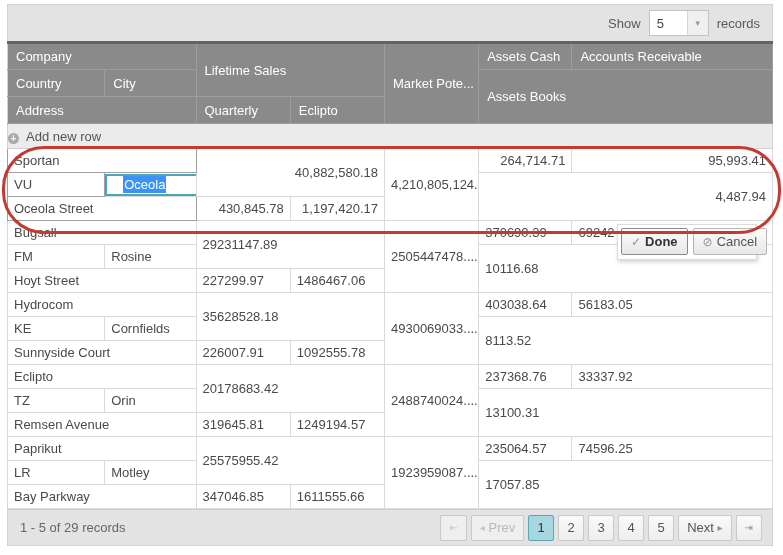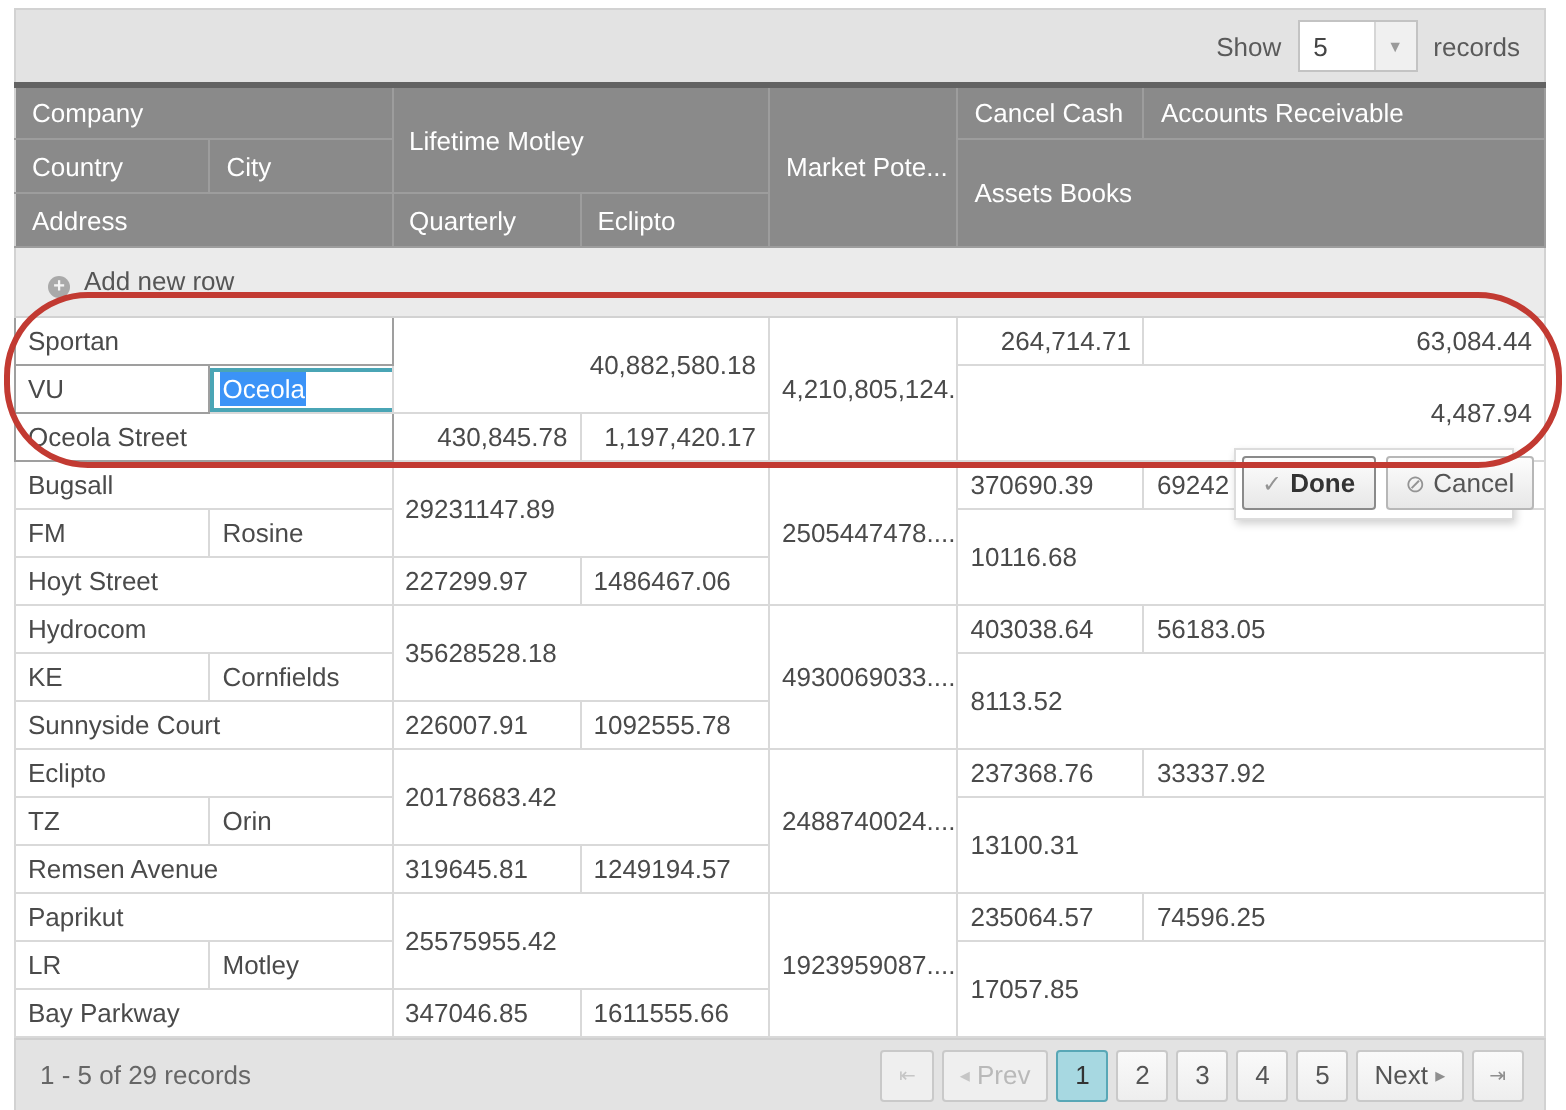--- a/index.html
+++ b/index.html
@@ -29,38 +29,38 @@
   table.grid td,table.grid th{overflow:hidden;white-space:nowrap;box-sizing:border-box;}
 
   thead.ghead{border-top:3px solid #636363;}
   thead.ghead th{
     background:#8a8a8a;color:#fff;font-weight:normal;text-align:left;
     height:27px;padding:0 0 0 8px;border-right:1px solid #9d9d9d;border-bottom:1px solid #9d9d9d;
     font-size:13px;
   }
 
   tr.addrow td{
-    background:#ebebeb;height:35px;color:#555;padding-left:16px;border-bottom:1px solid #d2d2d2;
+    background:#ebebeb;height:25px;color:#555;padding-left:0;border-bottom:1px solid #d2d2d2;
   }
   .plus-icon{
     display:inline-block;width:11px;height:11px;border-radius:50%;
     background:#a9a9a9;color:#f4f4f4;font-size:10px;line-height:11px;text-align:center;
     vertical-align:-1px;margin-right:7px;font-weight:bold;
   }
 
   tbody.rec td{
     height:24px;border:1px solid #d9d9d9;padding:0 6px;color:#4a4a4a;background:#fff;
     vertical-align:middle;
   }
   td.num-r{text-align:right;}
   tbody.editing td.txtcell{border:1px solid #9f9f9f;}
   td.cityedit{padding:0 !important;}
   .fake-input{
     box-sizing:border-box;width:99px;height:22px;margin:0;border:2px solid #4aa5b5;background:#fff;
-    display:flex;align-items:center;padding-left:3px;position:relative;z-index:2;
+    display:flex;align-items:center;padding-left:16px;position:relative;z-index:2;
   }
   .fake-input .sel{background:#3b93f7;color:#fff;padding:1px 1px;}
 
   
   .gfoot{
     height:37px;background:#e3e3e3;border:1px solid #d2d2d2;border-top:1px solid #cfcfcf;
     display:flex;align-items:center;justify-content:space-between;box-sizing:border-box;
     padding:0 10px 0 12px;color:#666;
   }
   .pager{display:flex;align-items:center;gap:4px;}
@@ -113,23 +113,23 @@
         <col style="width:94px">
       <col style="width:94px">
         <col style="width:94px">
         <col style="width:93px">
         <col style="width:200px">
     </colgroup>
 
     <thead class="ghead">
       <tr>
         <th colspan="2">Company</th>
-        <th colspan="2" rowspan="2">Lifetime Motley</th>
+        <th colspan="2" rowspan="2">Lifetime Sales</th>
         <th rowspan="3">Market Pote...</th>
-        <th>Cancel Cash</th>
+        <th>Assets Cash</th>
         <th>Accounts Receivable</th>
       </tr>
       <tr>
         <th>Country</th>
         <th>City</th>
         <th colspan="2" rowspan="2">Assets Books</th>
       </tr>
       <tr>
         <th colspan="2">Address</th>
         <th>Quarterly</th>
@@ -144,21 +144,21 @@
         </td>
       </tr>
     </tbody>
 
     <tbody class="rec editing">
       <tr>
         <td colspan="2" class="txtcell">Sportan</td>
         <td colspan="2" rowspan="2" class="num-r">40,882,580.18</td>
         <td rowspan="3">4,210,805,124.6</td>
         <td class="num-r">264,714.71</td>
-        <td class="num-r">63,084.44</td>
+        <td class="num-r">95,993.41</td>
       </tr>
       <tr>
         <td class="txtcell">VU</td>
         <td class="cityedit">
           <div class="fake-input">
             <span class="sel">Oceola</span>
           </div>
         </td>
         <td colspan="2" rowspan="2" class="num-r">4,487.94</td>
       </tr>

